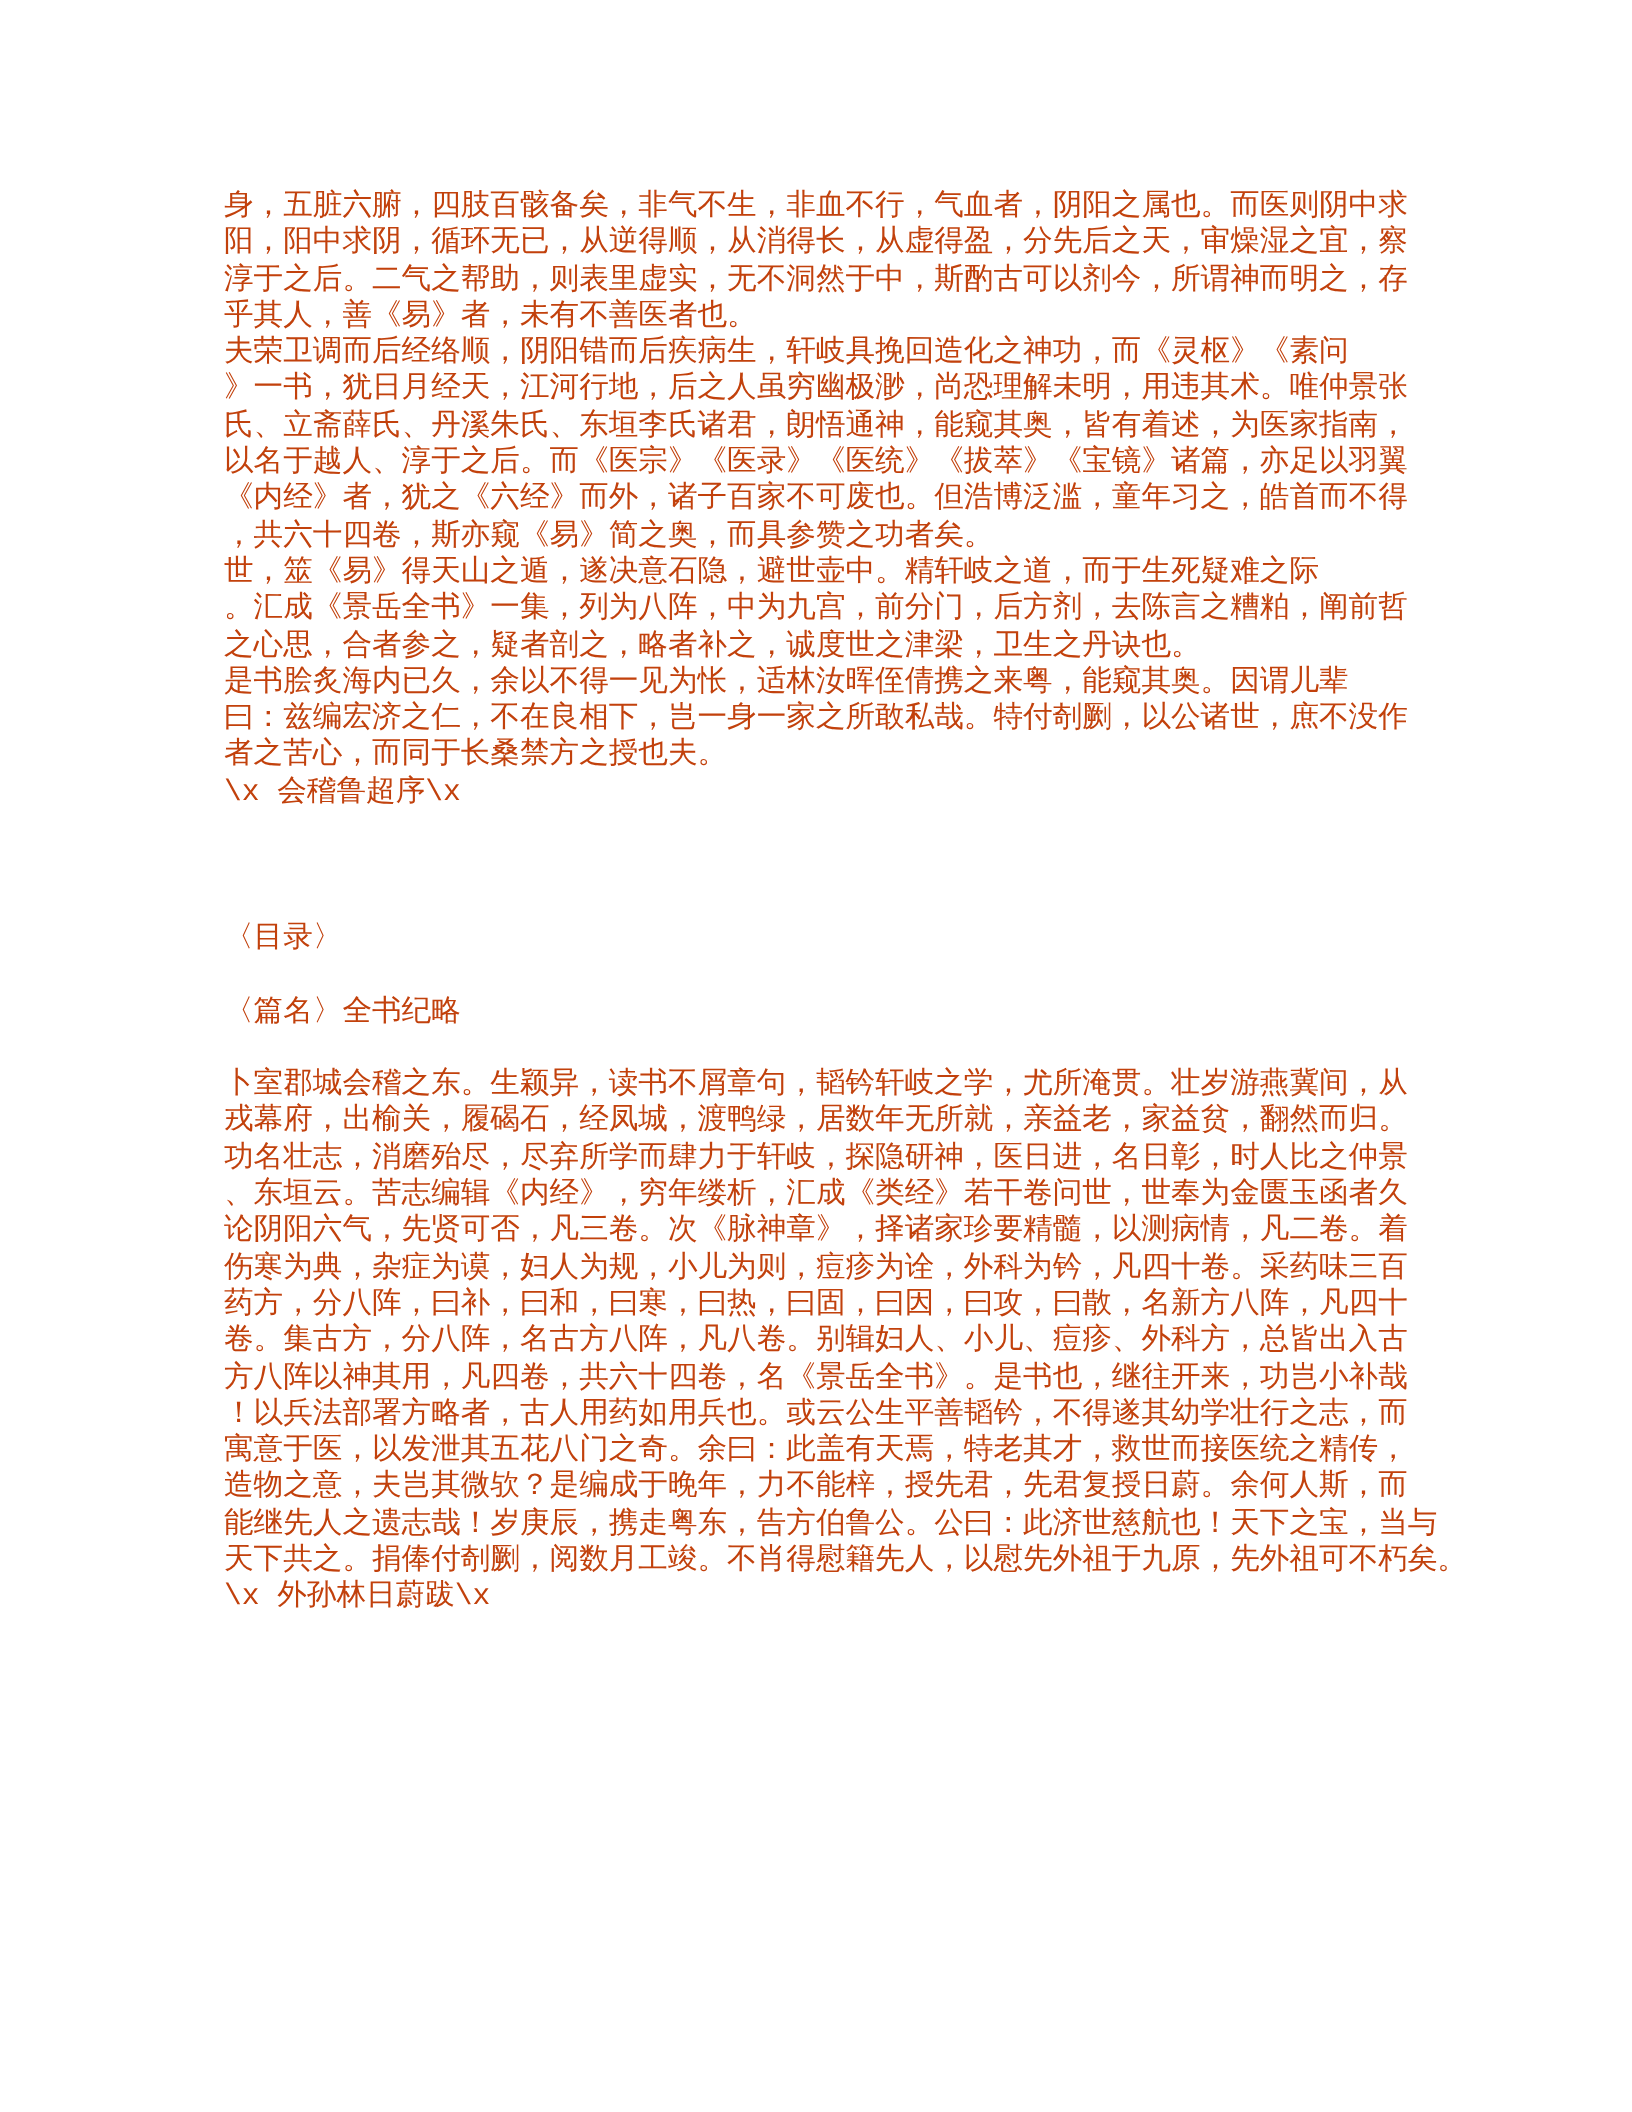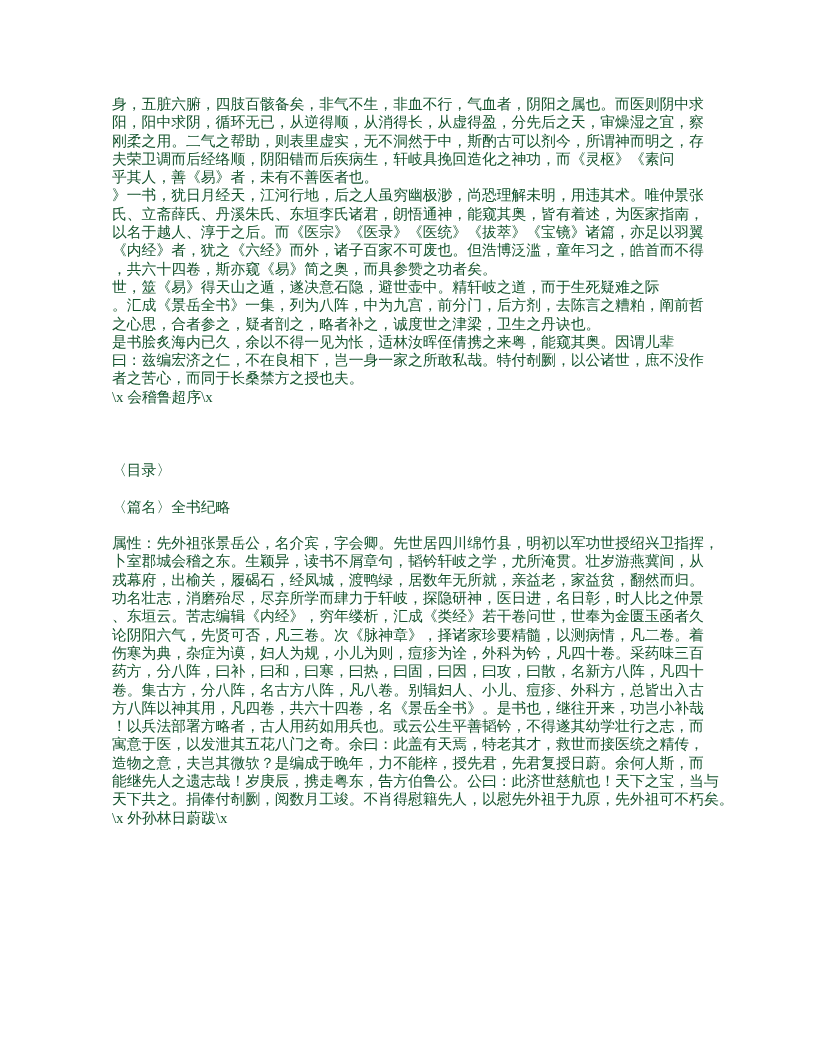--- a/index.html
+++ b/index.html
@@ -16,45 +16,45 @@
   .page {
     position: absolute;
     inset: 0;
     background: #ffffff;
   }
   .textblock {
     position: absolute;
     left: 112px;
     top: 95px;
     width: 650px;
-    font-family: Liberation Serif, serif;
+    font-family: Liberation Mono, monospace;
     font-size: 14.8px;
     line-height: 18.3px;
-    color: #14532d;
+    color: #c2410c;
     text-align: left;
   }
   .line {
     white-space: pre;
     height: 18.3px;
   }
   .gap-1 { height: 18.3px; }   
   .gap-3 { height: 54.9px; }   
 </style>
 </head>
 <body>
 
 <div class="page">
   <div class="textblock">
 
     <div>
         <div class="line">身，五脏六腑，四肢百骸备矣，非气不生，非血不行，气血者，阴阳之属也。而医则阴中求</div>
         <div class="line">阳，阳中求阴，循环无已，从逆得顺，从消得长，从虚得盈，分先后之天，审燥湿之宜，察</div>
-        <div class="line">刚柔之用。二气之帮助，则表里虚实，无不洞然于中，斯酌古可以剂今，所谓神而明之，存</div>
+        <div class="line">淳于之后。二气之帮助，则表里虚实，无不洞然于中，斯酌古可以剂今，所谓神而明之，存</div>
+        <div class="line">乎其人，善《易》者，未有不善医者也。</div>
         <div class="line">夫荣卫调而后经络顺，阴阳错而后疾病生，轩岐具挽回造化之神功，而《灵枢》《素问</div>
-        <div class="line">乎其人，善《易》者，未有不善医者也。</div>
         <div class="line">》一书，犹日月经天，江河行地，后之人虽穷幽极渺，尚恐理解未明，用违其术。唯仲景张</div>
         <div class="line">氏、立斋薛氏、丹溪朱氏、东垣李氏诸君，朗悟通神，能窥其奥，皆有着述，为医家指南，</div>
         <div class="line">以名于越人、淳于之后。而《医宗》《医录》《医统》《拔萃》《宝镜》诸篇，亦足以羽翼</div>
         <div class="line">《内经》者，犹之《六经》而外，诸子百家不可废也。但浩博泛滥，童年习之，皓首而不得</div>
         <div class="line">，共六十四卷，斯亦窥《易》简之奥，而具参赞之功者矣。</div>
         <div class="line">世，筮《易》得天山之遁，遂决意石隐，避世壶中。精轩岐之道，而于生死疑难之际</div>
         <div class="line">。汇成《景岳全书》一集，列为八阵，中为九宫，前分门，后方剂，去陈言之糟粕，阐前哲</div>
         <div class="line">之心思，合者参之，疑者剖之，略者补之，诚度世之津梁，卫生之丹诀也。</div>
         <div class="line">是书脍炙海内已久，余以不得一见为怅，适林汝晖侄倩携之来粤，能窥其奥。因谓儿辈</div>
         <div class="line">曰：兹编宏济之仁，不在良相下，岂一身一家之所敢私哉。特付剞劂，以公诸世，庶不没作</div>
@@ -67,21 +67,20 @@
 
     <div class="line">〈目录〉</div>
 
     <div class="gap-1"></div>
 
     <div class="line">〈篇名〉全书纪略</div>
 
     <div class="gap-1"></div>
 
     <div>
-        <div class="line">属性：先外祖张景岳公，名介宾，字会卿。先世居四川绵竹县，明初以军功世授绍兴卫指挥，</div>
         <div class="line">卜室郡城会稽之东。生颖异，读书不屑章句，韬钤轩岐之学，尤所淹贯。壮岁游燕冀间，从</div>
         <div class="line">戎幕府，出榆关，履碣石，经凤城，渡鸭绿，居数年无所就，亲益老，家益贫，翻然而归。</div>
         <div class="line">功名壮志，消磨殆尽，尽弃所学而肆力于轩岐，探隐研神，医日进，名日彰，时人比之仲景</div>
         <div class="line">、东垣云。苦志编辑《内经》，穷年缕析，汇成《类经》若干卷问世，世奉为金匮玉函者久</div>
         <div class="line">论阴阳六气，先贤可否，凡三卷。次《脉神章》，择诸家珍要精髓，以测病情，凡二卷。着</div>
         <div class="line">伤寒为典，杂症为谟，妇人为规，小儿为则，痘疹为诠，外科为钤，凡四十卷。采药味三百</div>
         <div class="line">药方，分八阵，曰补，曰和，曰寒，曰热，曰固，曰因，曰攻，曰散，名新方八阵，凡四十</div>
         <div class="line">卷。集古方，分八阵，名古方八阵，凡八卷。别辑妇人、小儿、痘疹、外科方，总皆出入古</div>
         <div class="line">方八阵以神其用，凡四卷，共六十四卷，名《景岳全书》。是书也，继往开来，功岂小补哉</div>
         <div class="line">！以兵法部署方略者，古人用药如用兵也。或云公生平善韬钤，不得遂其幼学壮行之志，而</div>

